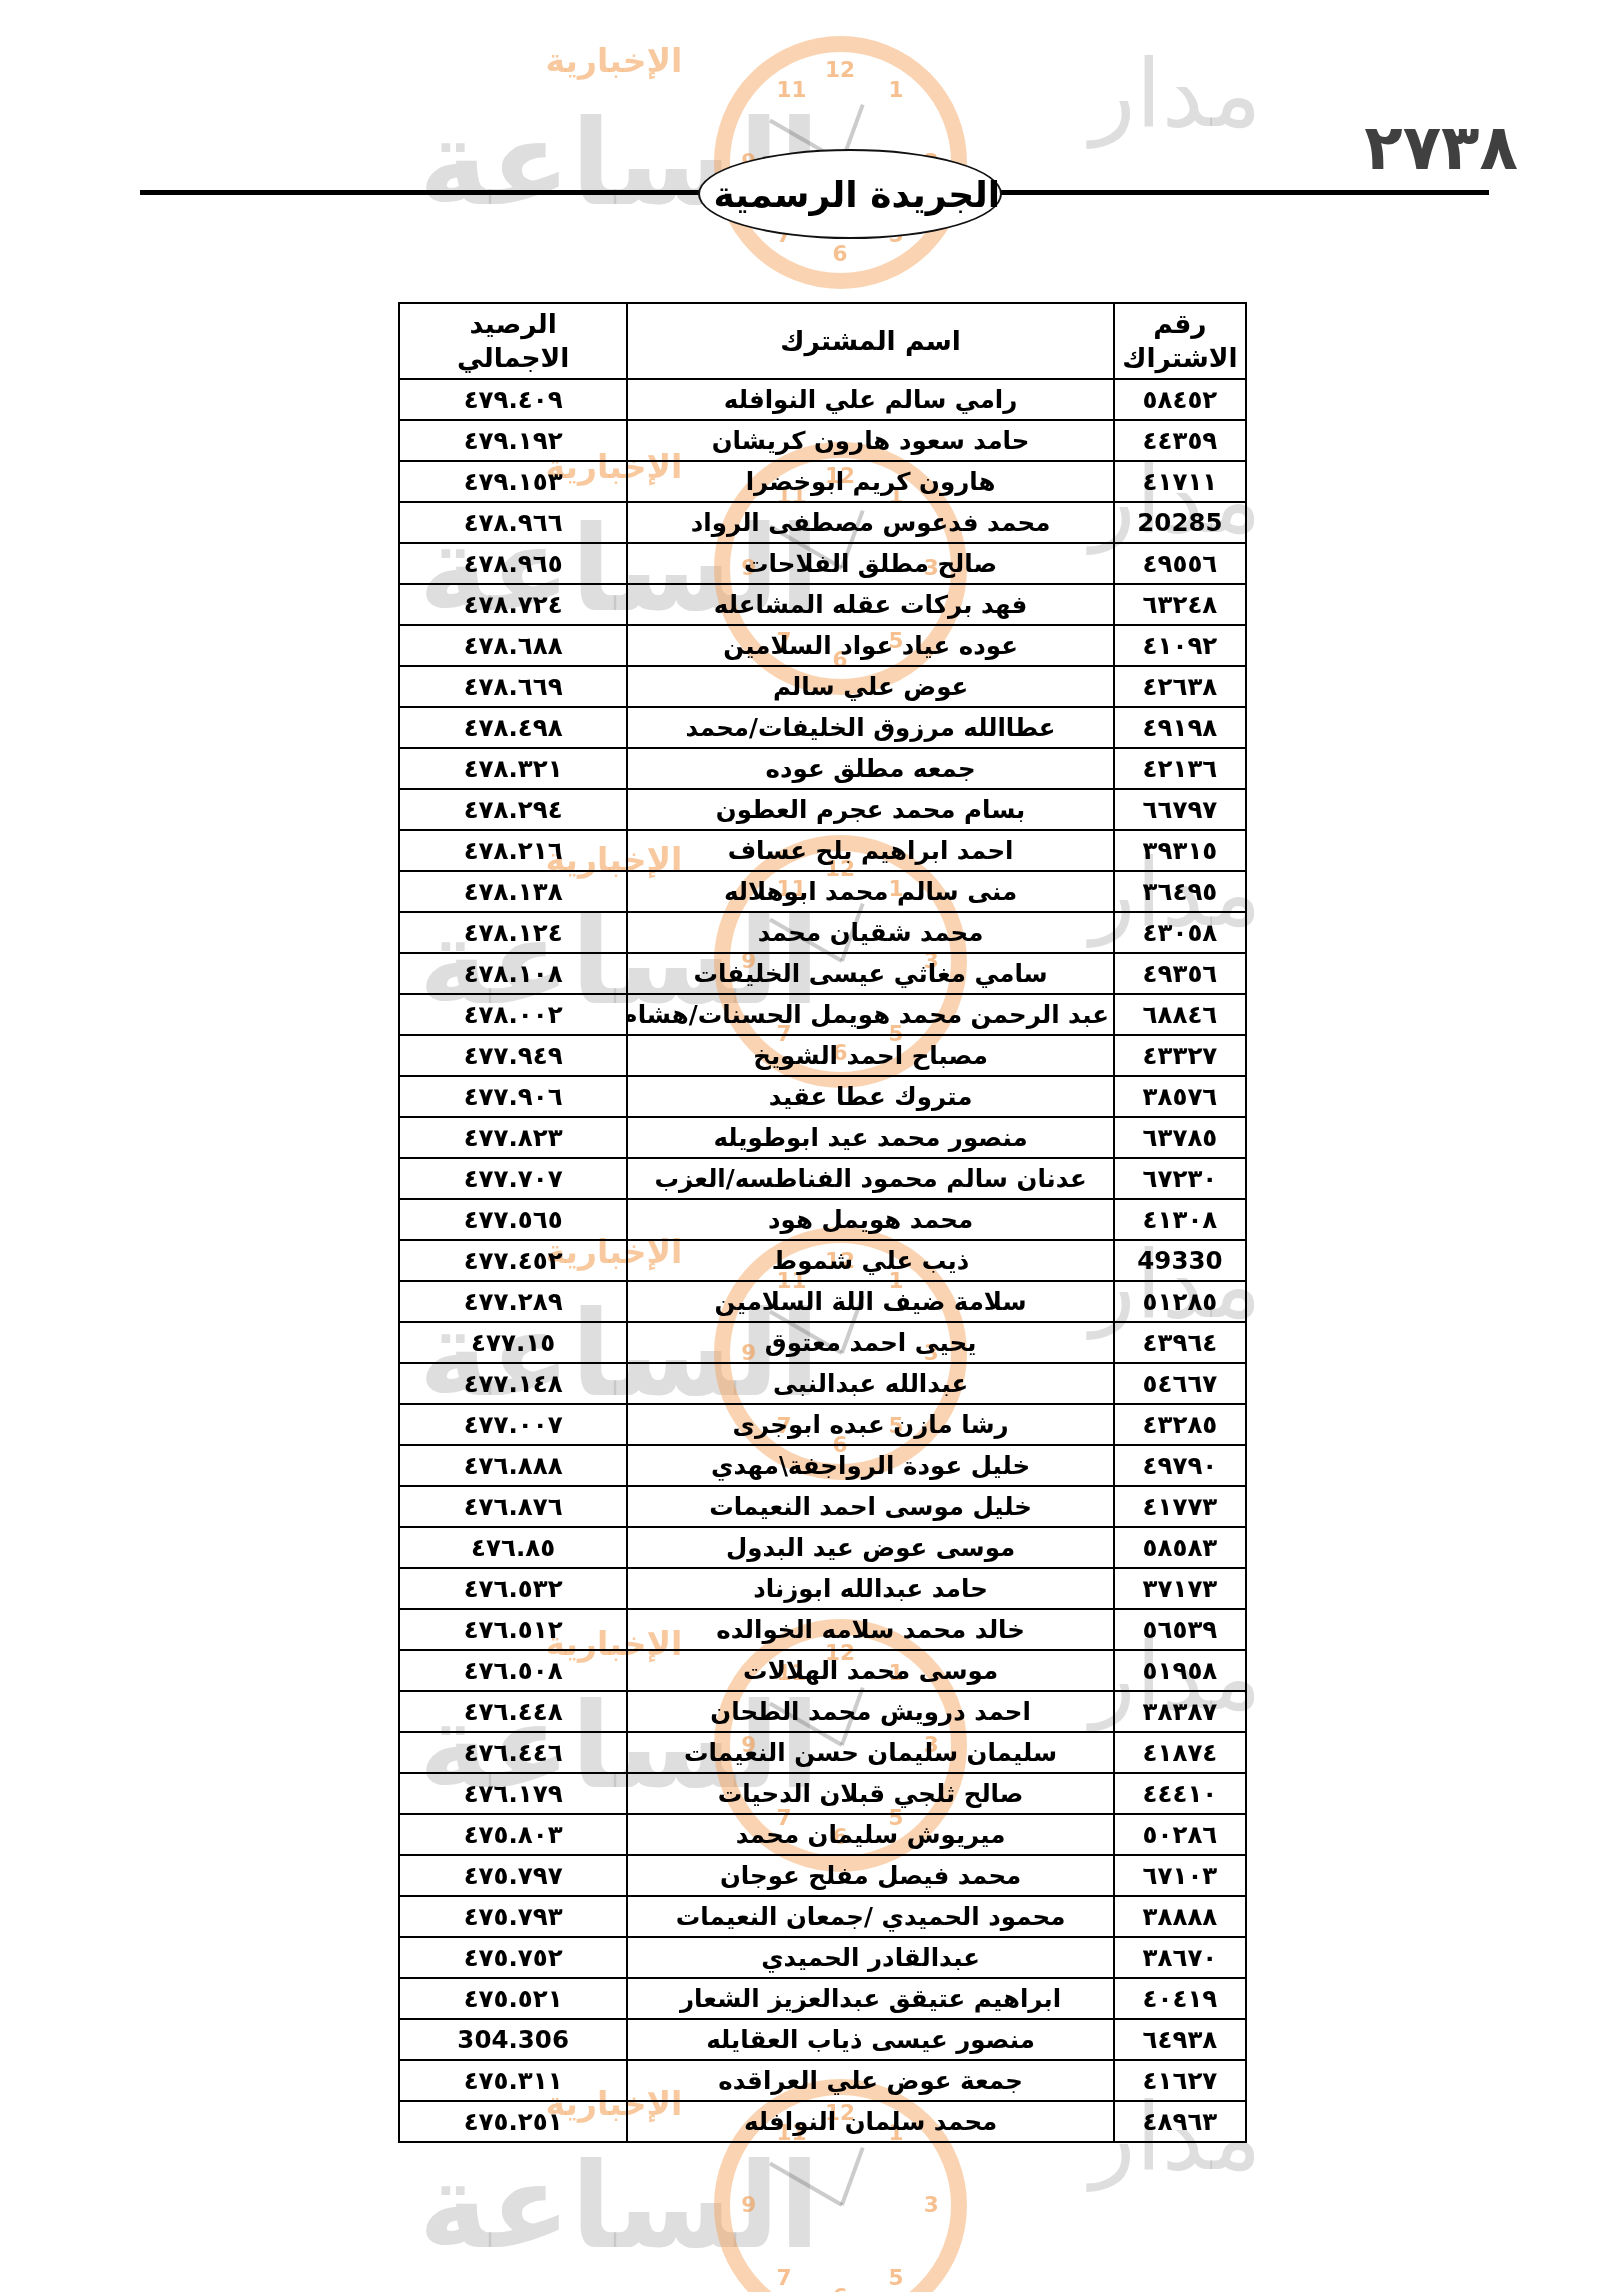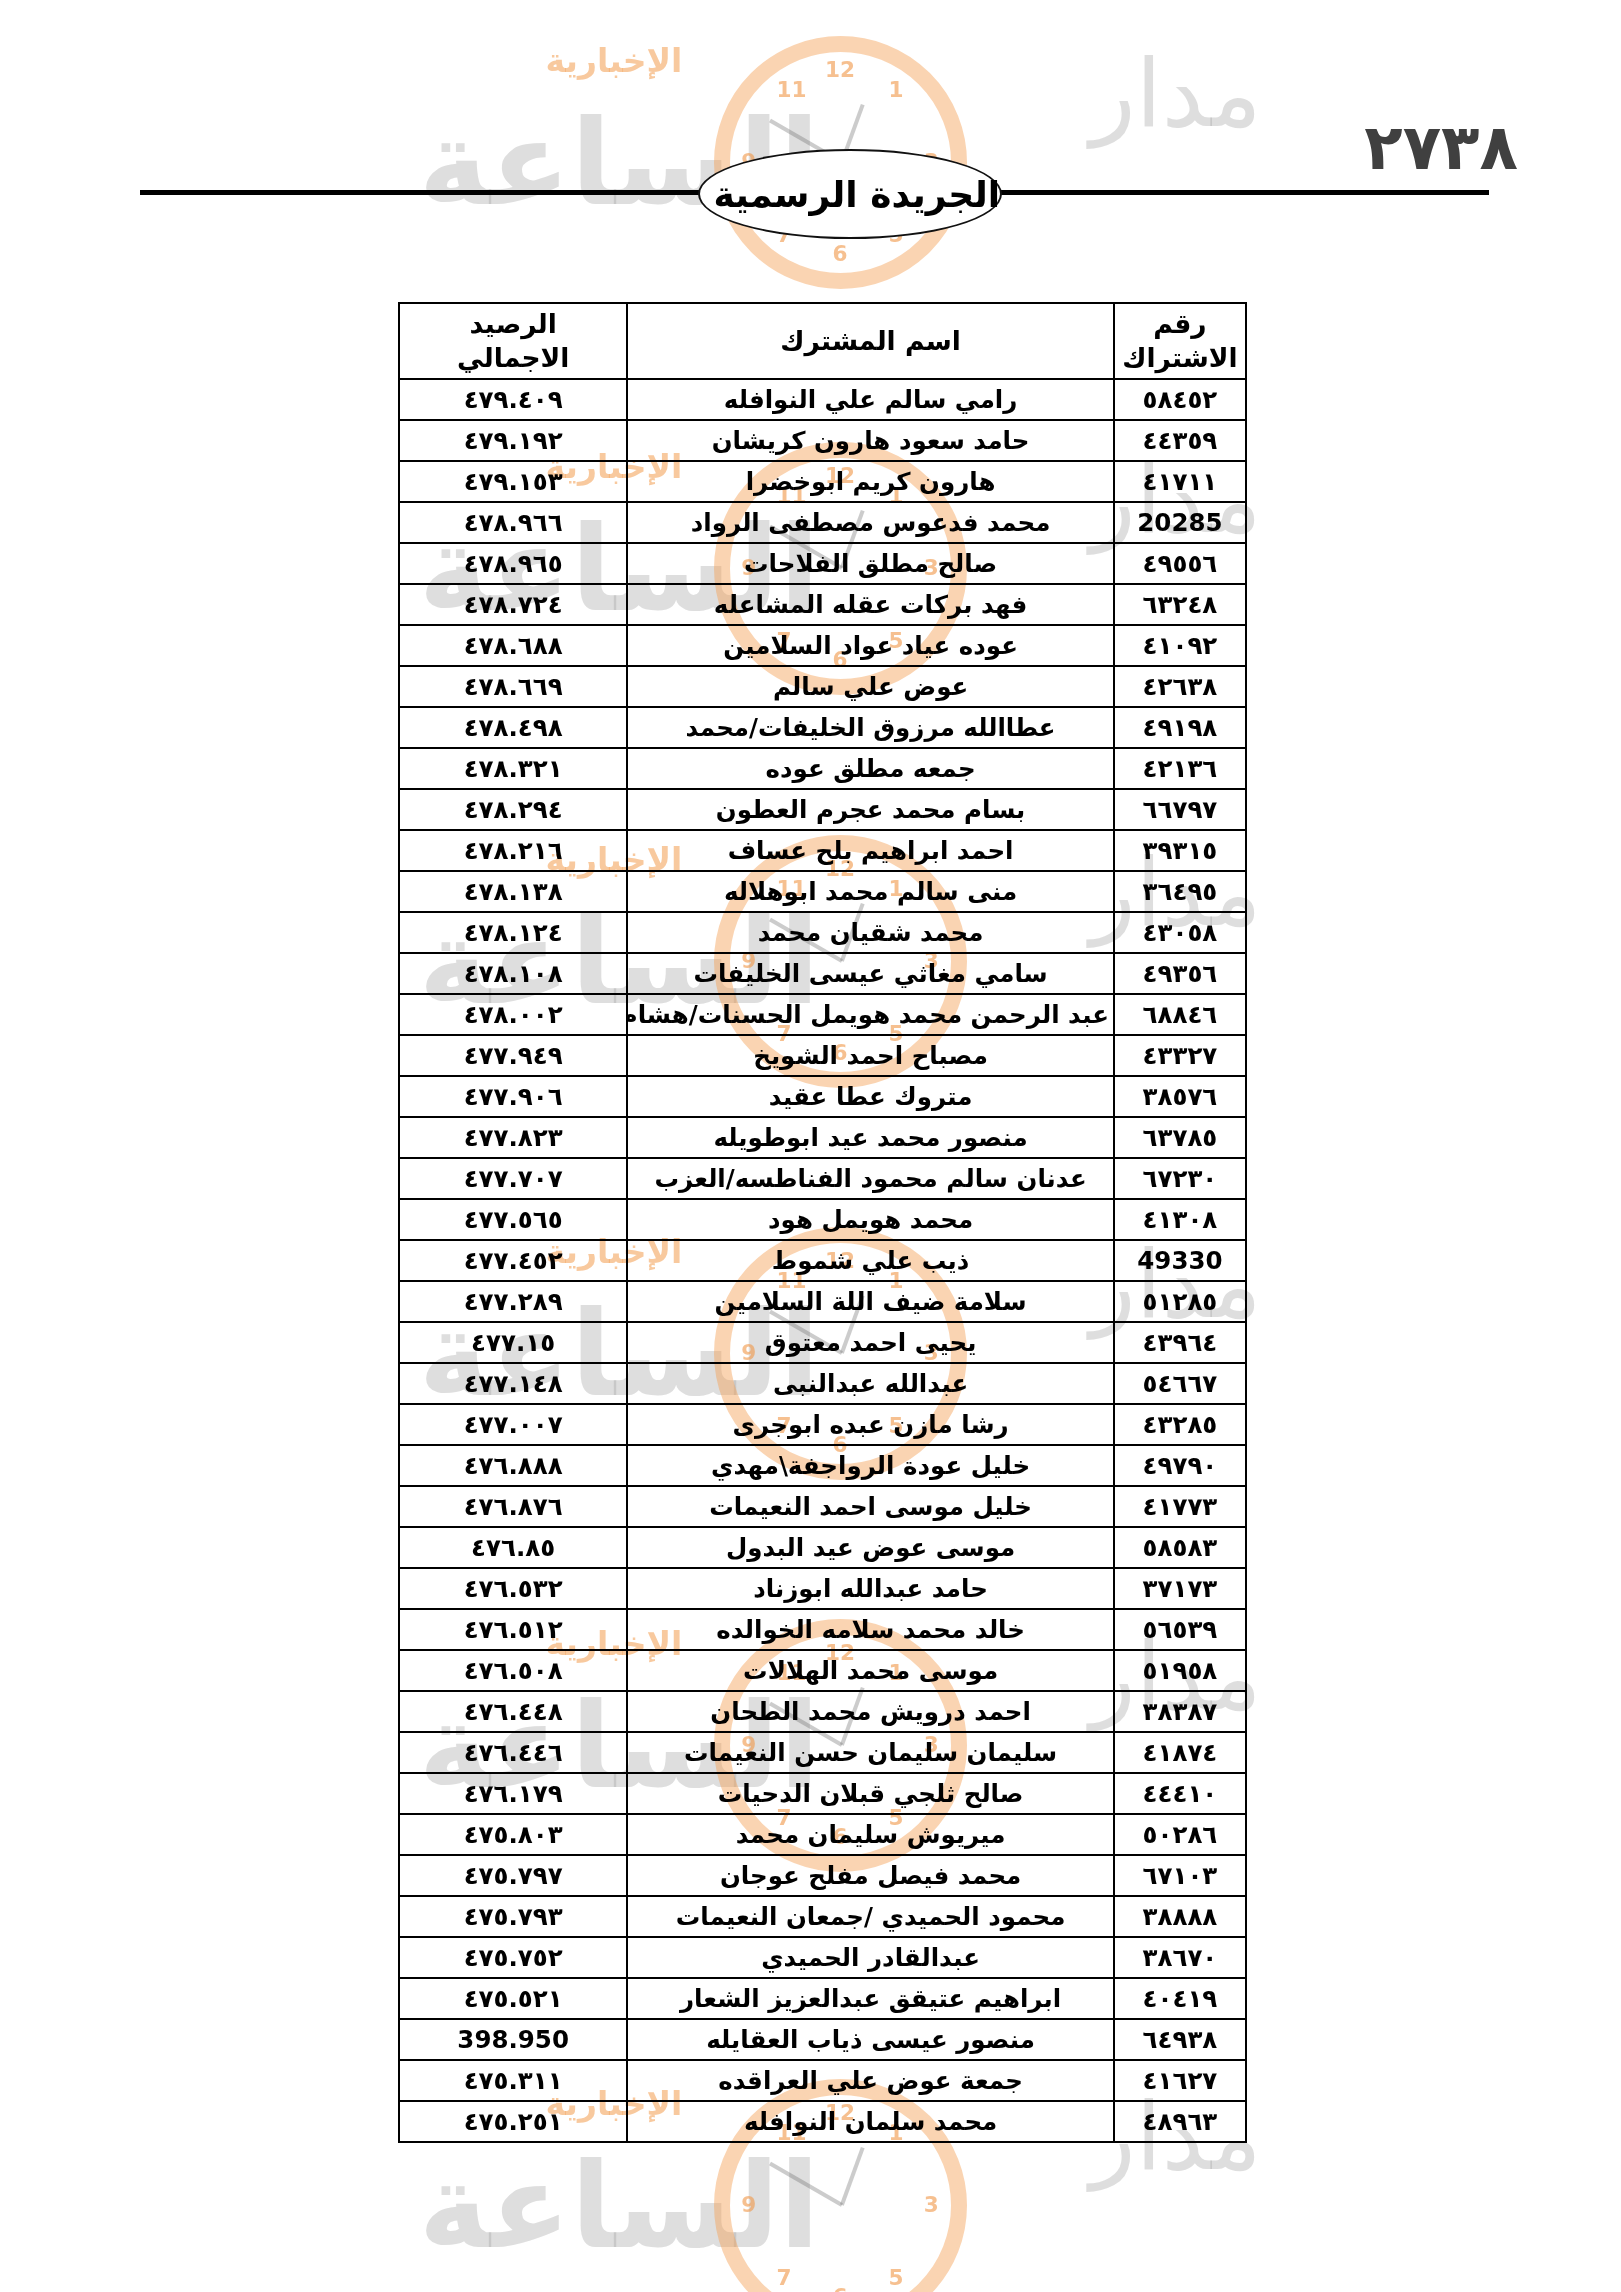--- a/index.html
+++ b/index.html
@@ -491,21 +491,21 @@
 
   <tr>
     <td>٤٠٤١٩</td>
     <td>ابراهيم عتيقق عبدالعزيز الشعار</td>
     <td>٤٧٥.٥٢١</td>
   </tr>
 
   <tr>
     <td>٦٤٩٣٨</td>
     <td>منصور عيسى ذياب العقايله</td>
-    <td>398.950</td>
+    <td>304.306</td>
   </tr>
 
   <tr>
     <td>٤١٦٢٧</td>
     <td>جمعة عوض  علي العراقده</td>
     <td>٤٧٥.٣١١</td>
   </tr>
 
   <tr>
     <td>٤٨٩٦٣</td>

